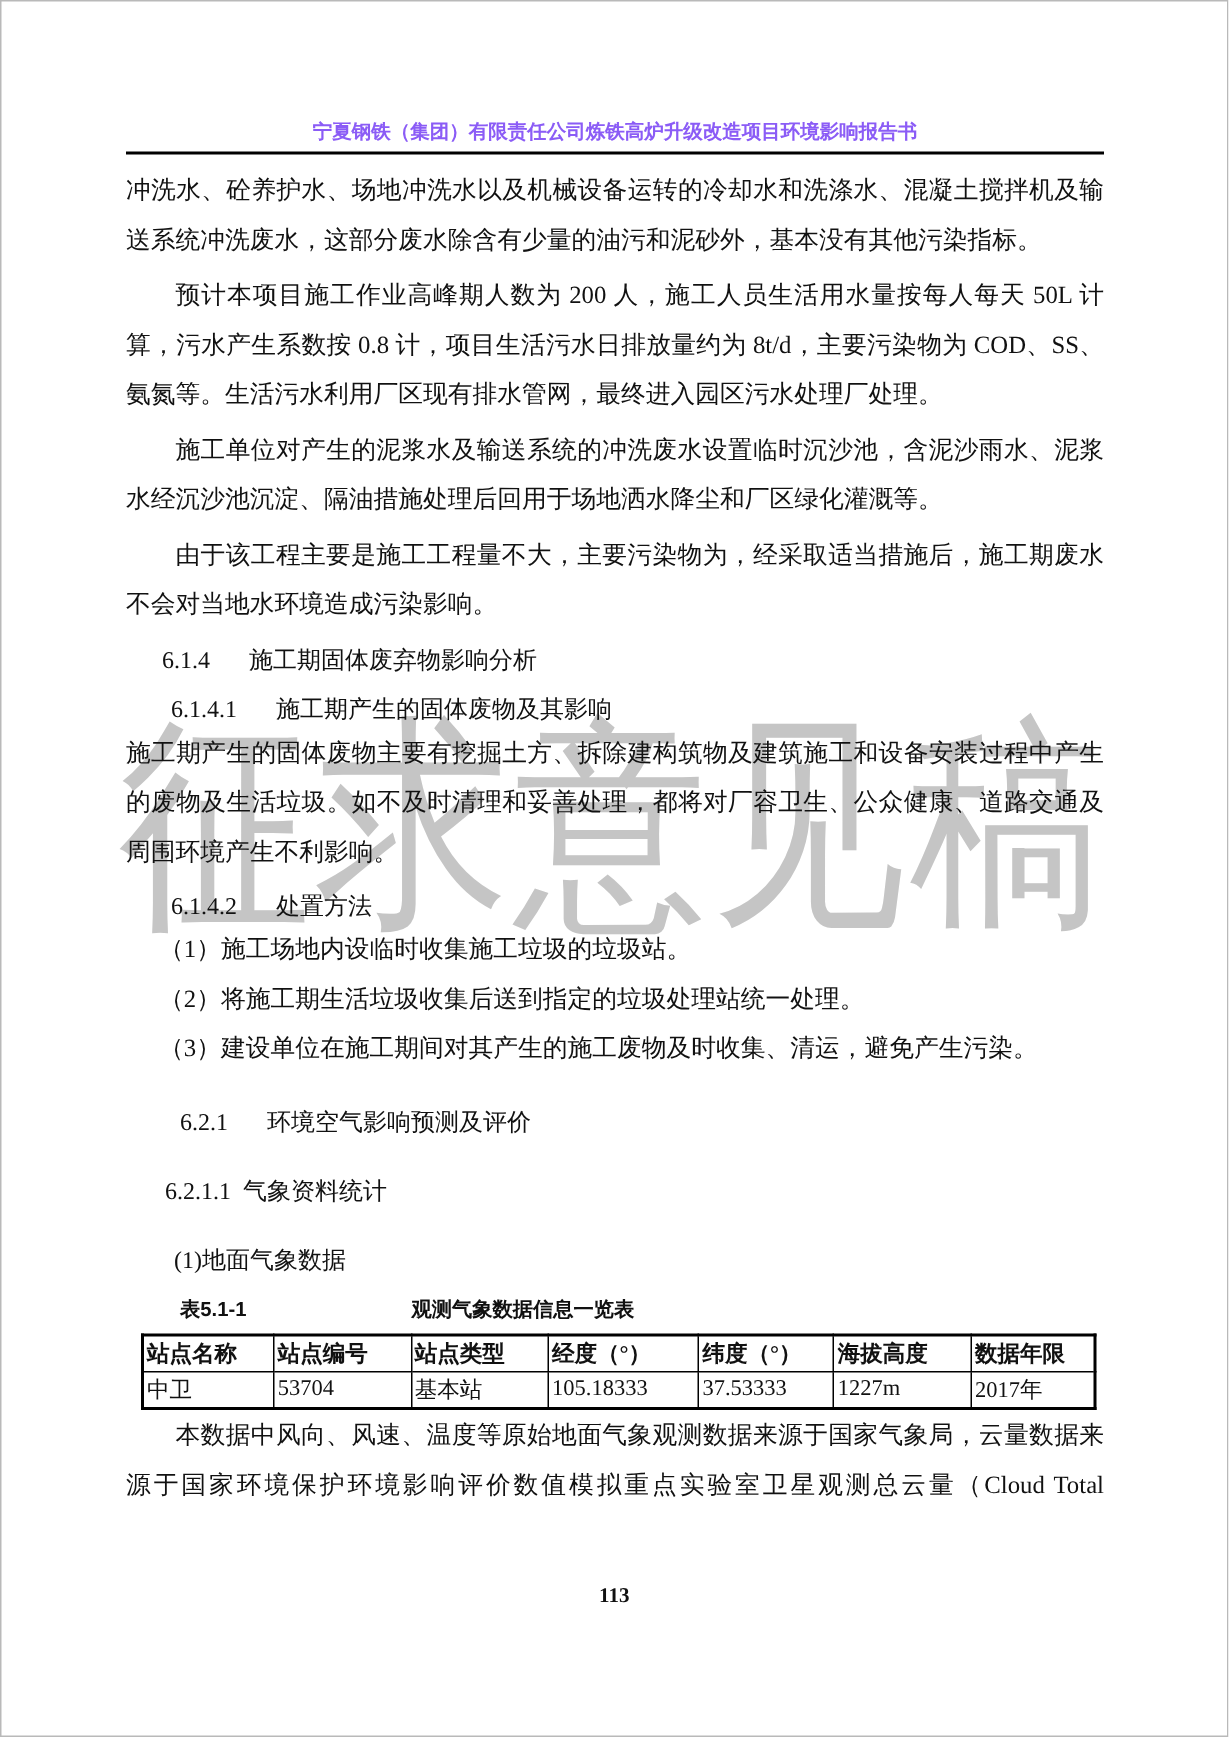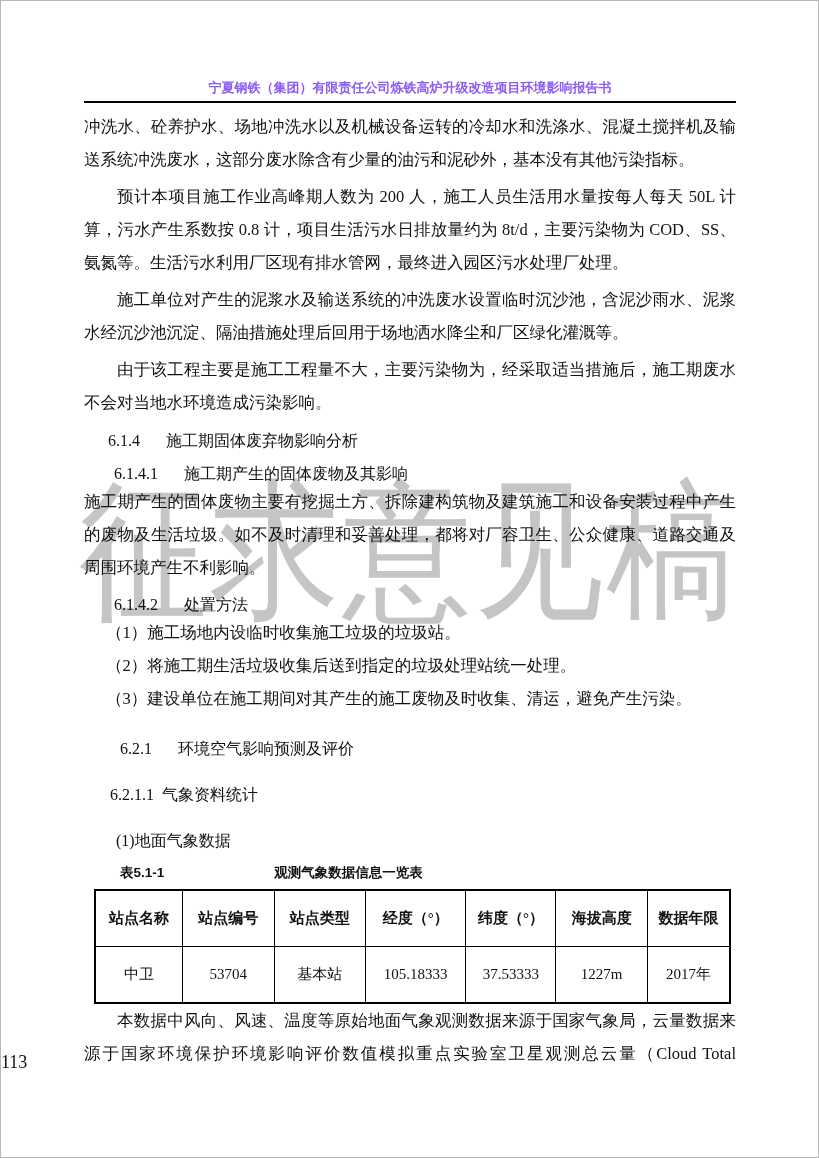--- a/index.html
+++ b/index.html
@@ -48,28 +48,28 @@
     margin:12px 0 0 36px;display:flex;align-items:baseline;
     font-family:"Liberation Sans","DejaVu Sans",sans-serif;
     font-weight:700;font-size:13.5px;
   }
   .table-caption .cap-title{margin-left:110px;}
   table.met{
     border-collapse:collapse;table-layout:fixed;width:637px;
     margin:7px 0 0 10px;border:2px solid #000;
   }
   table.met th,table.met td{
-    border:1px solid #000;text-align:center;vertical-align:middle;
-    font-size:15px;height:23px;padding:16px 2px;overflow:hidden;white-space:nowrap;
+    border:1px solid #000;text-align:left;vertical-align:middle;
+    font-size:15px;height:23px;padding:0 2px;overflow:hidden;white-space:nowrap;
   }
   table.met th{font-weight:700;}
   .p-source{margin-top:12px;text-indent:33px;text-align:justify;text-align-last:justify;}
   .page-number{
     position:absolute;bottom:84px;left:0;right:0;z-index:1;
-    text-align:left;font-weight:400;font-size:18px;
+    text-align:center;font-weight:700;font-size:14px;
     font-family:"Liberation Serif","DejaVu Serif",serif;
   }
 </style>
 </head>
 <body>
 
 <div class="page">
 
   <div class="watermark">征求意见稿</div>
 

